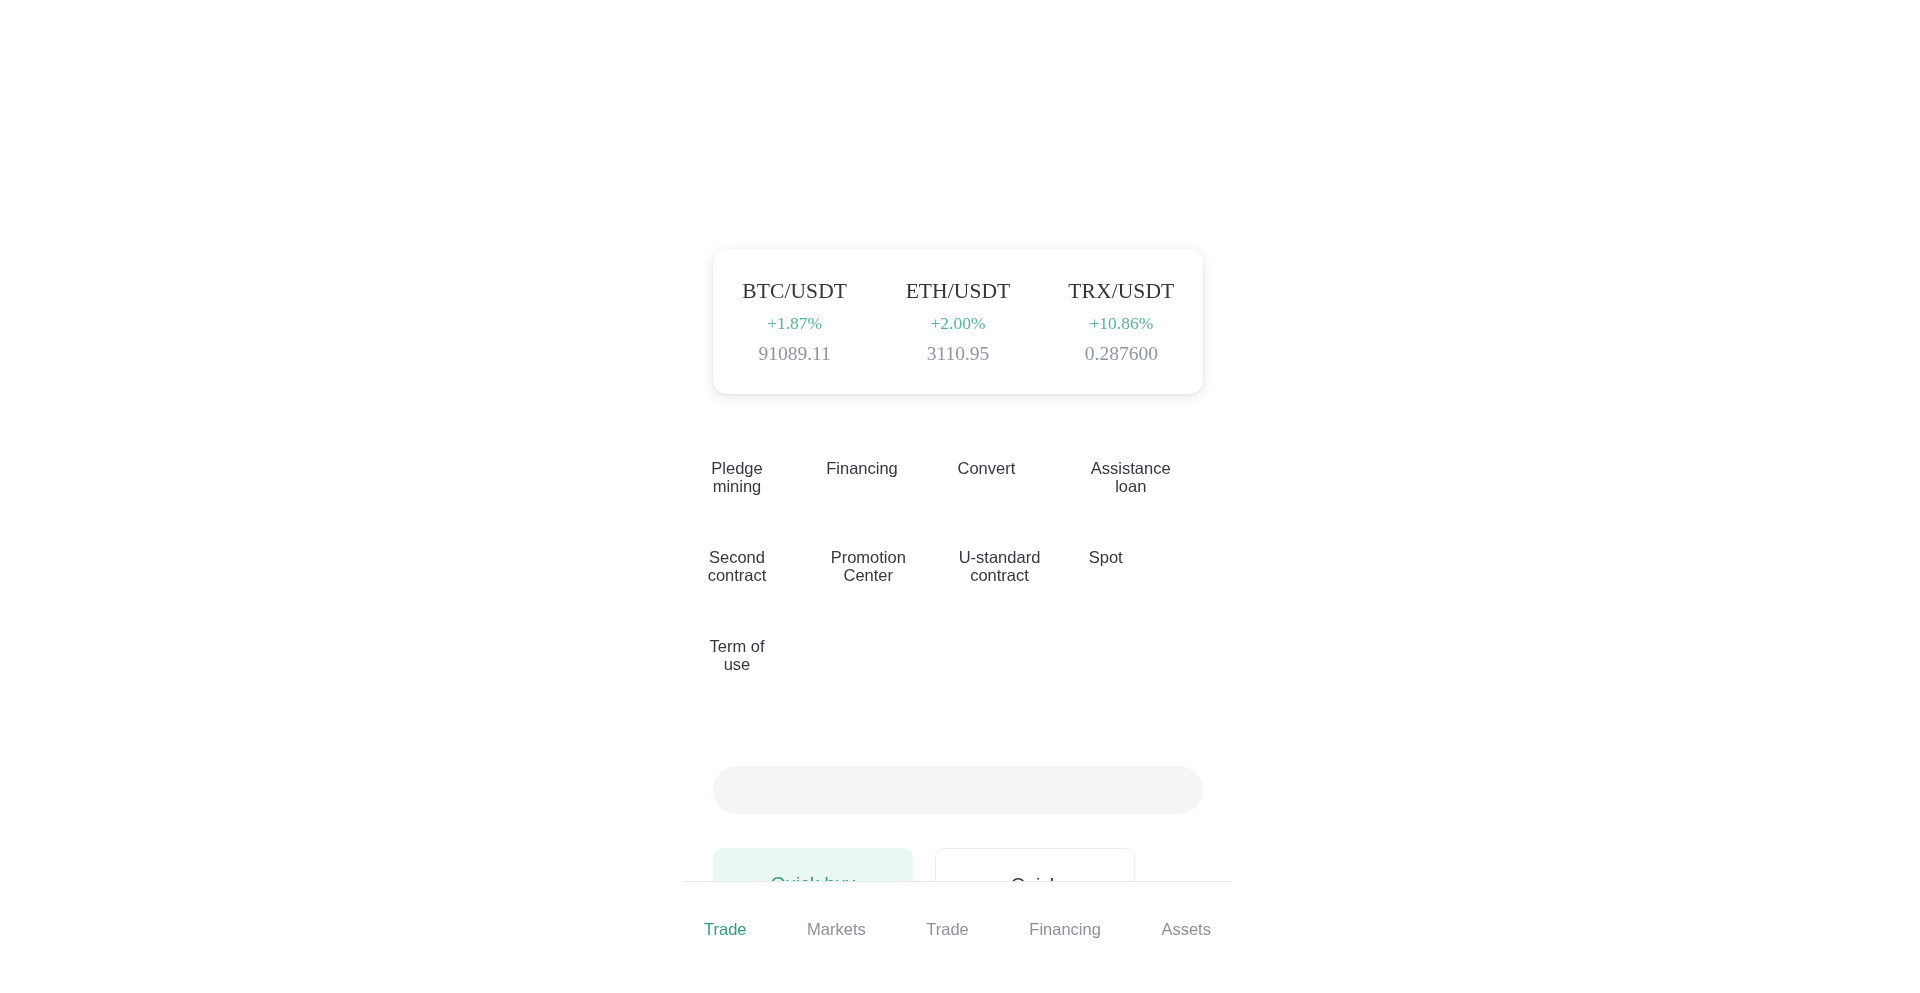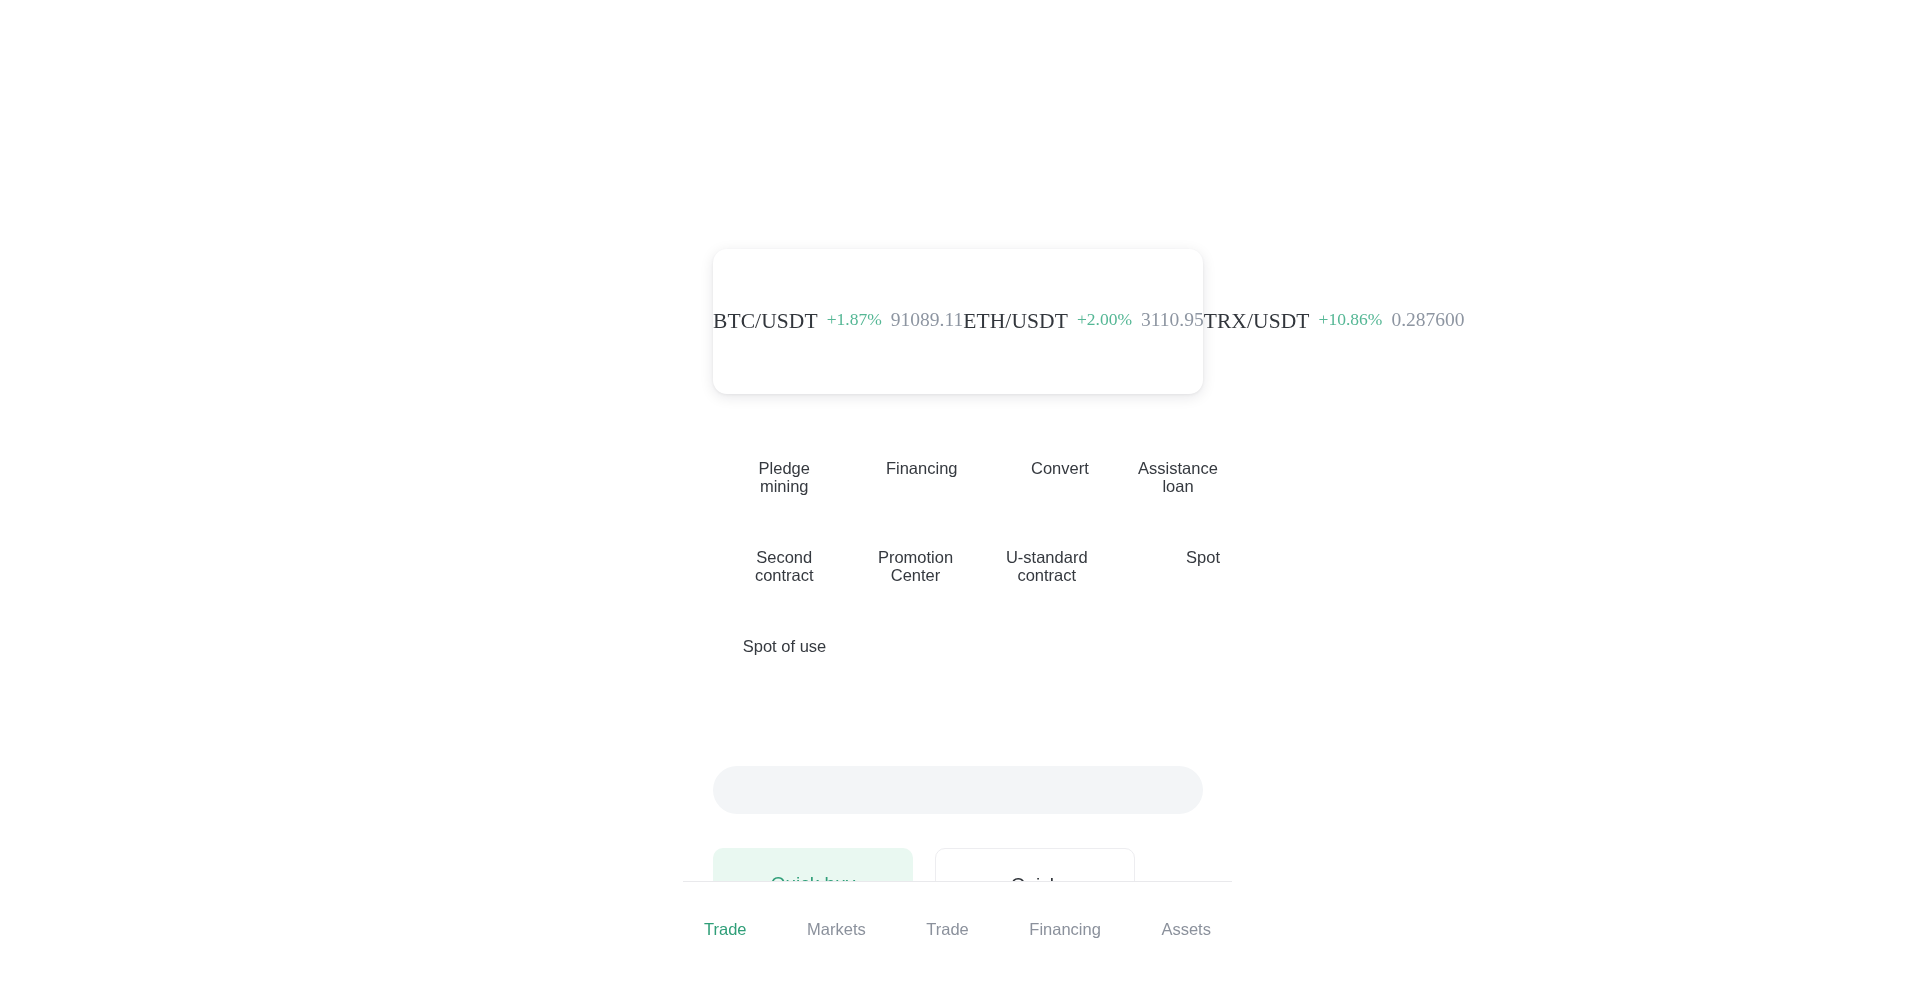--- a/index.html
+++ b/index.html
@@ -26,21 +26,21 @@
     background:#ffffff;
     border-radius:14px;
     box-shadow:0 3px 14px rgba(16,24,40,.10), 0 1px 3px rgba(16,24,40,.06);
     display:flex;
     align-items:center;
   }
   .ticker-item{
     flex:1;
     text-align:center;
     display:flex;
-    flex-direction:row;
+    flex-direction:column;
     gap:9px;
   }
   .ticker-pair{
     font-family:"Liberation Serif", serif;
     font-size:21.5px;
     color:#32363c;
     letter-spacing:.1px;
   }
   .ticker-change{
     font-family:"Liberation Serif", serif;
@@ -58,21 +58,21 @@
     position:absolute;
     left:12px; top:460px;
     width:525px;
     display:grid;
     grid-template-columns:repeat(4,1fr);
     row-gap:53px;
   }
   .menu-item{
     display:flex;
     align-items:flex-start;
-    justify-content:flex-end;
+    justify-content:flex-start;
     min-height:36px;
   }
   .menu-label{
     font-size:16.5px;
     line-height:1.08;
     color:#35393f;
     text-align:center;
     max-width:84px;
     word-break:break-word;
   }
@@ -180,21 +180,21 @@
     <div class="menu-item">
       <span class="menu-label">Promotion Center</span>
     </div>
     <div class="menu-item">
       <span class="menu-label">U-standard contract</span>
     </div>
     <div class="menu-item">
       <span class="menu-label">Spot</span>
     </div>
     <div class="menu-item">
-      <span class="menu-label">Spot of use</span>
+      <span class="menu-label">Term of use</span>
     </div>
   </div>
 
   <div class="skeleton-bar" placeholder=""></div>
 
   <div class="promo-row">
     <div class="promo-card green">
       <span class="promo-label">Quick buy</span>
     </div>
     <div class="promo-card white">

